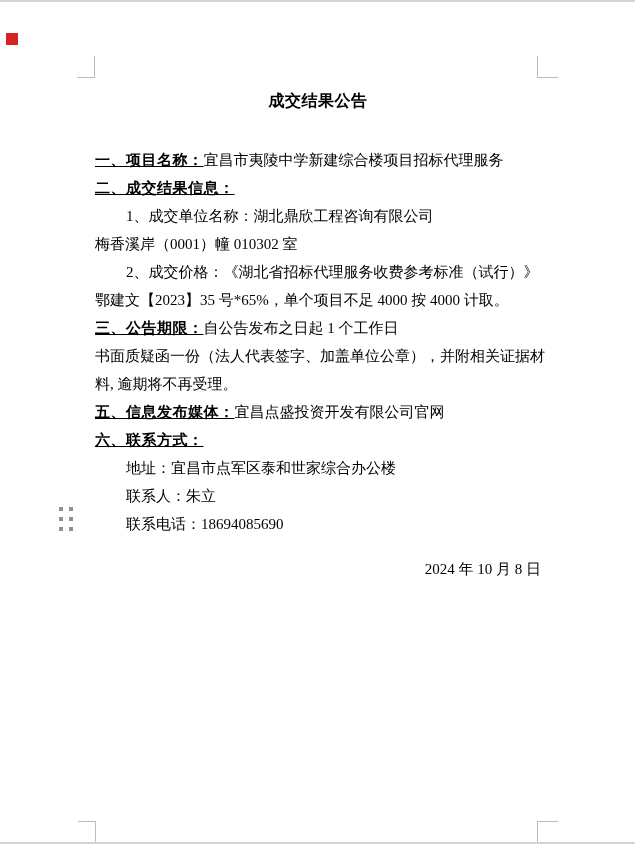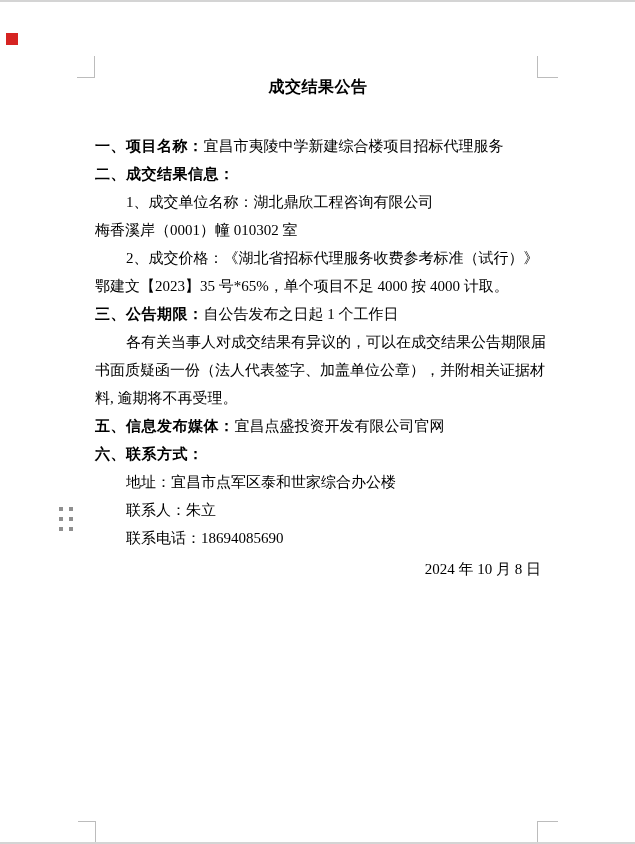--- a/index.html
+++ b/index.html
@@ -19,28 +19,28 @@
   .m-tl-h{left:77px;top:77px;width:18px;height:1px;}
   .m-tr-v{left:537px;top:56px;width:1px;height:21px;}
   .m-tr-h{left:537px;top:77px;width:21px;height:1px;}
   .m-bl-v{left:95px;top:821px;width:1px;height:22px;}
   .m-bl-h{left:78px;top:821px;width:18px;height:1px;}
   .m-br-v{left:537px;top:821px;width:1px;height:22px;}
   .m-br-h{left:537px;top:821px;width:21px;height:1px;}
   .handle{position:absolute;left:59px;top:507px;width:14px;height:24px;
     display:grid;grid-template-columns:4px 4px;grid-auto-rows:4px;gap:6px;cursor:grab;}
   .handle i{display:block;width:4px;height:4px;background:var(--drag-handle-dot-color,#8f8f8f);}
-  .content{position:absolute;left:95px;top:78px;width:446px;}
+  .content{position:absolute;left:95px;top:92px;width:446px;}
   .title{margin:0;font-size:16px;line-height:17px;font-weight:bold;text-align:center;
     font-family:"Liberation Sans","DejaVu Sans",sans-serif;letter-spacing:0.5px;}
   .lines{margin-top:37px;}
   .ln{font-size:15px;line-height:28px;height:28px;white-space:pre;overflow:visible;}
   .ln.ind{padding-left:31px;}
-  .ln b{font-family:"Liberation Sans","DejaVu Sans",sans-serif;font-weight:bold;letter-spacing:0.5px;}
-  .date-line{font-size:15px;line-height:28px;text-align:right;margin-top:3px;white-space:pre;}
+  .ln b{font-family:"Liberation Sans","DejaVu Sans",sans-serif;font-weight:bold;letter-spacing:0.5px;text-decoration:underline;}
+  .date-line{font-size:15px;line-height:28px;text-align:right;margin-top:17px;white-space:pre;}
 </style>
 </head>
 <body>
 
 <div class="page">
   <div class="edge top"></div>
   <div class="red-sq"></div>
 
   <div class="mark m-tl-v"></div>
   <div class="mark m-tl-h"></div>
@@ -64,21 +64,20 @@
     <h1 class="title">成交结果公告</h1>
 
     <div class="lines">
       <div class="ln"><b>一、项目名称：</b><span>宜昌市夷陵中学新建综合楼项目招标代理服务</span></div>
       <div class="ln"><b>二、成交结果信息：</b><span></span></div>
       <div class="ln ind"><b></b><span>1、成交单位名称：湖北鼎欣工程咨询有限公司</span></div>
       <div class="ln"><b></b><span>梅香溪岸（0001）幢 010302 室</span></div>
       <div class="ln ind"><b></b><span>2、成交价格：《湖北省招标代理服务收费参考标准（试行）》</span></div>
       <div class="ln"><b></b><span>鄂建文【2023】35 号*65%，单个项目不足 4000 按 4000 计取。</span></div>
       <div class="ln"><b>三、公告期限：</b><span>自公告发布之日起 1 个工作日</span></div>
-      <div class="ln ind"><b></b><span>各有关当事人对成交结果有异议的，可以在成交结果公告期限届</span></div>
       <div class="ln"><b></b><span>书面质疑函一份（法人代表签字、加盖单位公章），并附相关证据材</span></div>
       <div class="ln"><b></b><span>料, 逾期将不再受理。</span></div>
       <div class="ln"><b>五、信息发布媒体：</b><span>宜昌点盛投资开发有限公司官网</span></div>
       <div class="ln"><b>六、联系方式：</b><span></span></div>
       <div class="ln ind"><b></b><span>地址：宜昌市点军区泰和世家综合办公楼</span></div>
       <div class="ln ind"><b></b><span>联系人：朱立</span></div>
       <div class="ln ind"><b></b><span>联系电话：18694085690</span></div>
     </div>
 
     <div class="date-line">2024 年 10 月 8 日</div>

